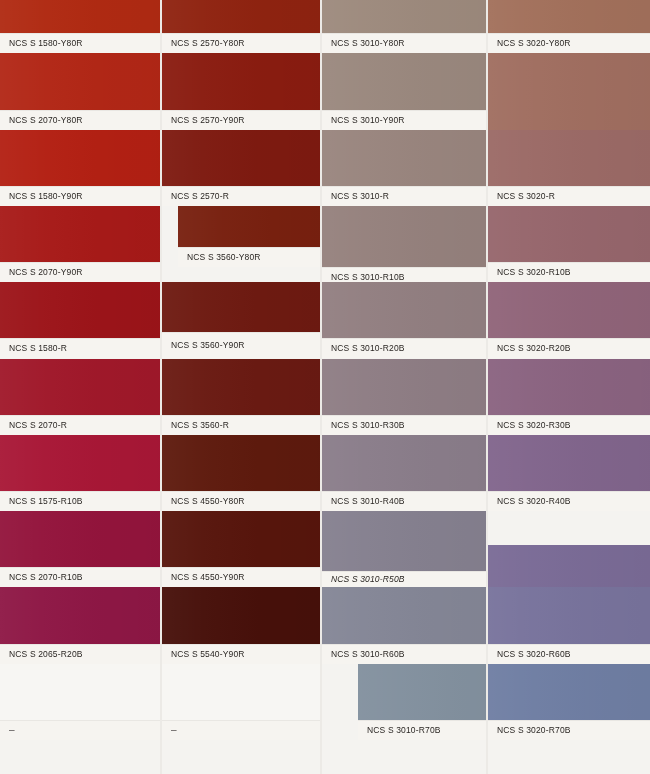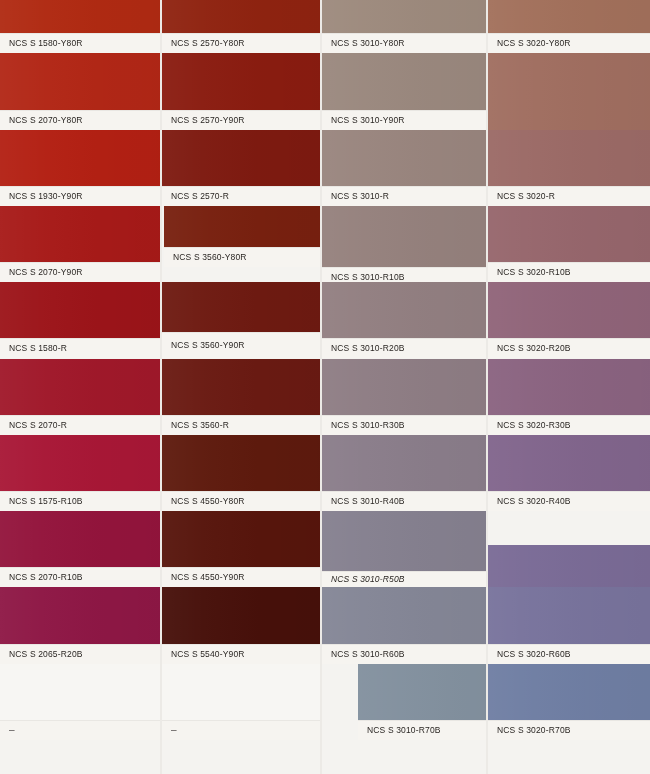--- a/index.html
+++ b/index.html
@@ -108,21 +108,21 @@
         <div class="labelband" style="height: 20px;">
           <div class="overlayline" style="top: 0px;"></div>
           <span class="labeltext">NCS S 2070-Y80R</span>
         </div>
       </div>
       <div class="cell" style="position: absolute; left: 0px; right: 0px; top: 129.6px; height: 76.3px;">
         <div class="patch" style="background: rgb(179, 32, 19);"></div>
         <div class="sheen"></div>
         <div class="labelband" style="height: 20px;">
           <div class="overlayline" style="top: 0px;"></div>
-          <span class="labeltext">NCS S 1930-Y90R</span>
+          <span class="labeltext">NCS S 1580-Y90R</span>
         </div>
       </div>
       <div class="cell" style="position: absolute; left: 0px; right: 0px; top: 205.9px; height: 76.3px;">
         <div class="patch" style="background: rgb(167, 26, 24);"></div>
         <div class="sheen"></div>
         <div class="labelband" style="height: 20px;">
           <div class="overlayline" style="top: 0px;"></div>
           <span class="labeltext">NCS S 2070-Y90R</span>
         </div>
       </div>
@@ -192,21 +192,21 @@
         </div>
       </div>
       <div class="cell" style="position: absolute; left: 0px; right: 0px; top: 129.6px; height: 76.3px;">
         <div class="patch" style="background: rgb(126, 26, 16);"></div>
         <div class="sheen"></div>
         <div class="labelband" style="height: 20px;">
           <div class="overlayline" style="top: 0px;"></div>
           <span class="labeltext">NCS S 2570-R</span>
         </div>
       </div>
-      <div class="cell" style="position: absolute; left: 2px; right: 0px; top: 205.9px; height: 61px;">
+      <div class="cell" style="position: absolute; left: 16px; right: 0px; top: 205.9px; height: 61px;">
         <div class="patch" style="background: rgb(120, 32, 15);"></div>
         <div class="sheen"></div>
         <div class="labelband" style="height: 20px;">
           <div class="overlayline" style="top: 0px;"></div>
           <span class="labeltext">NCS S 3560-Y80R</span>
         </div>
       </div>
       <div class="cell" style="position: absolute; left: 0px; right: 0px; top: 282.2px; height: 76.3px;">
         <div class="patch" style="background: rgb(110, 26, 17);"></div>
         <div class="sheen"></div>

